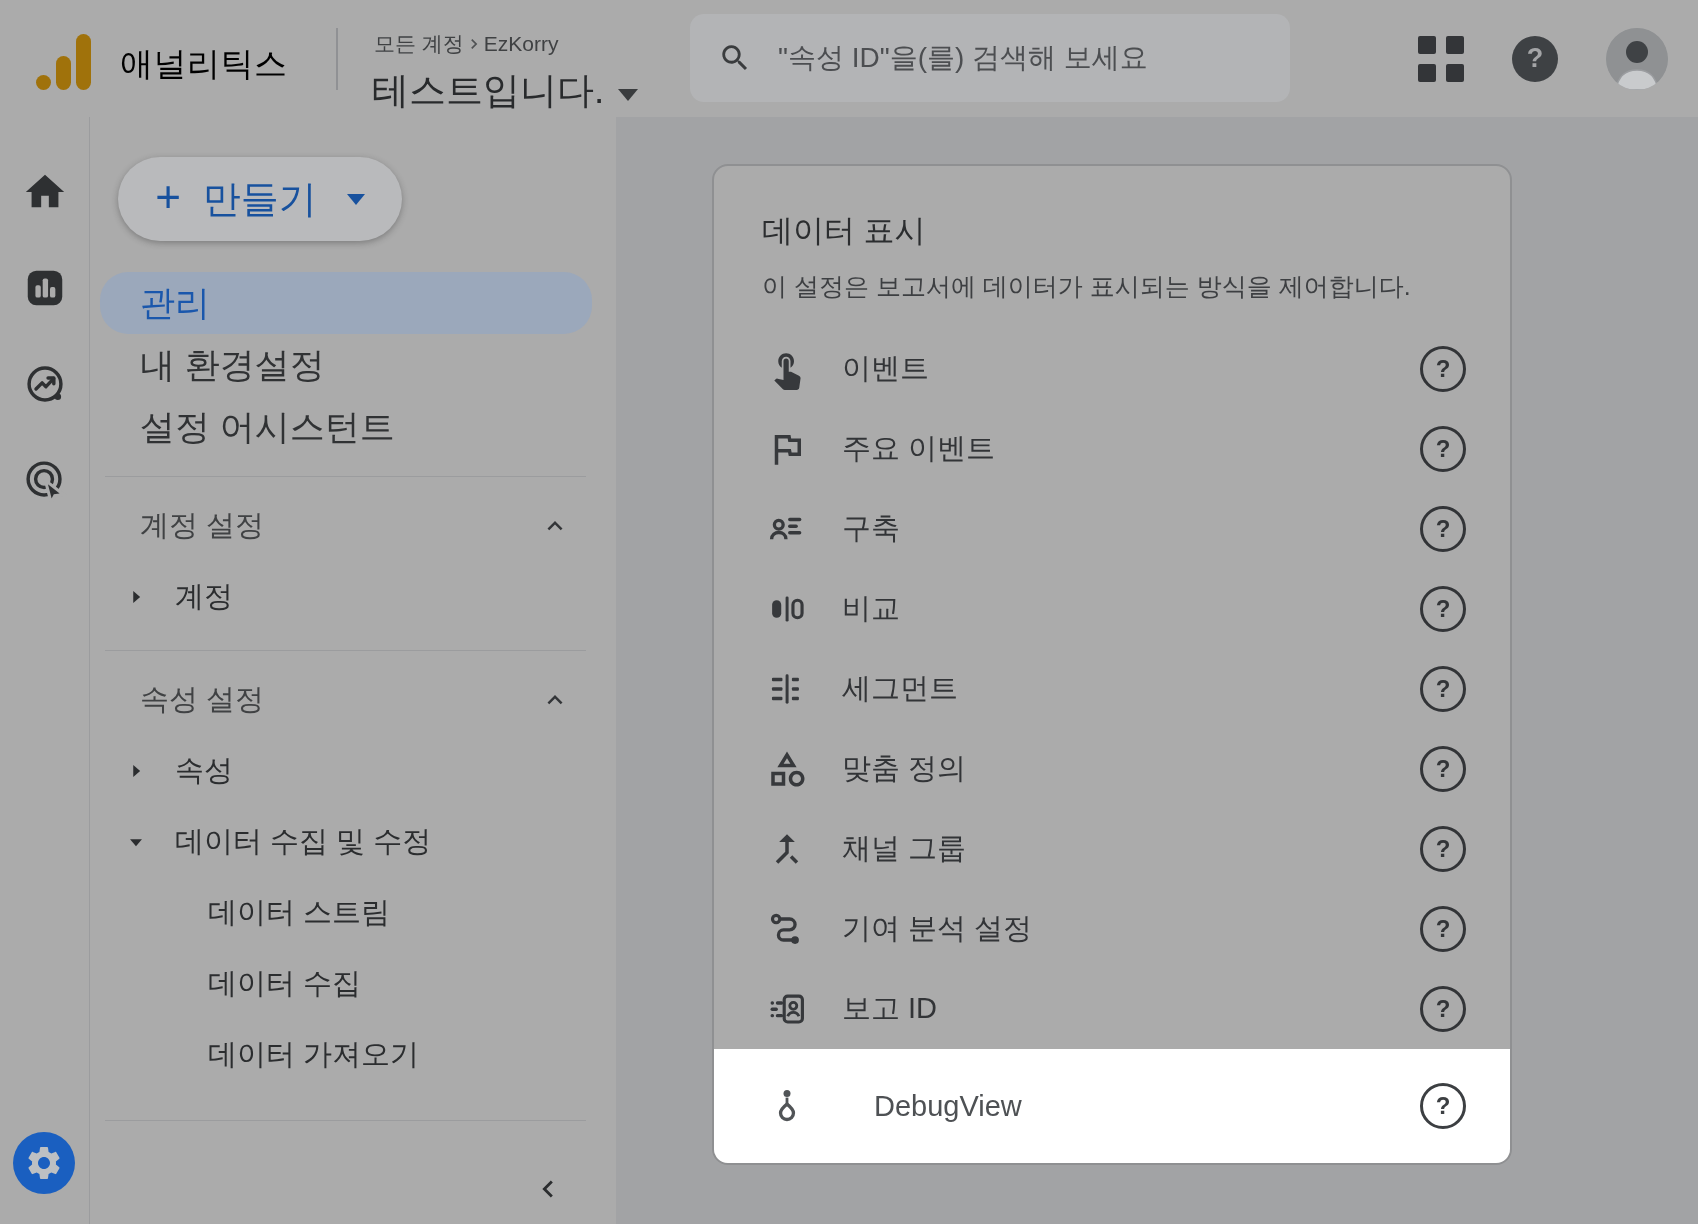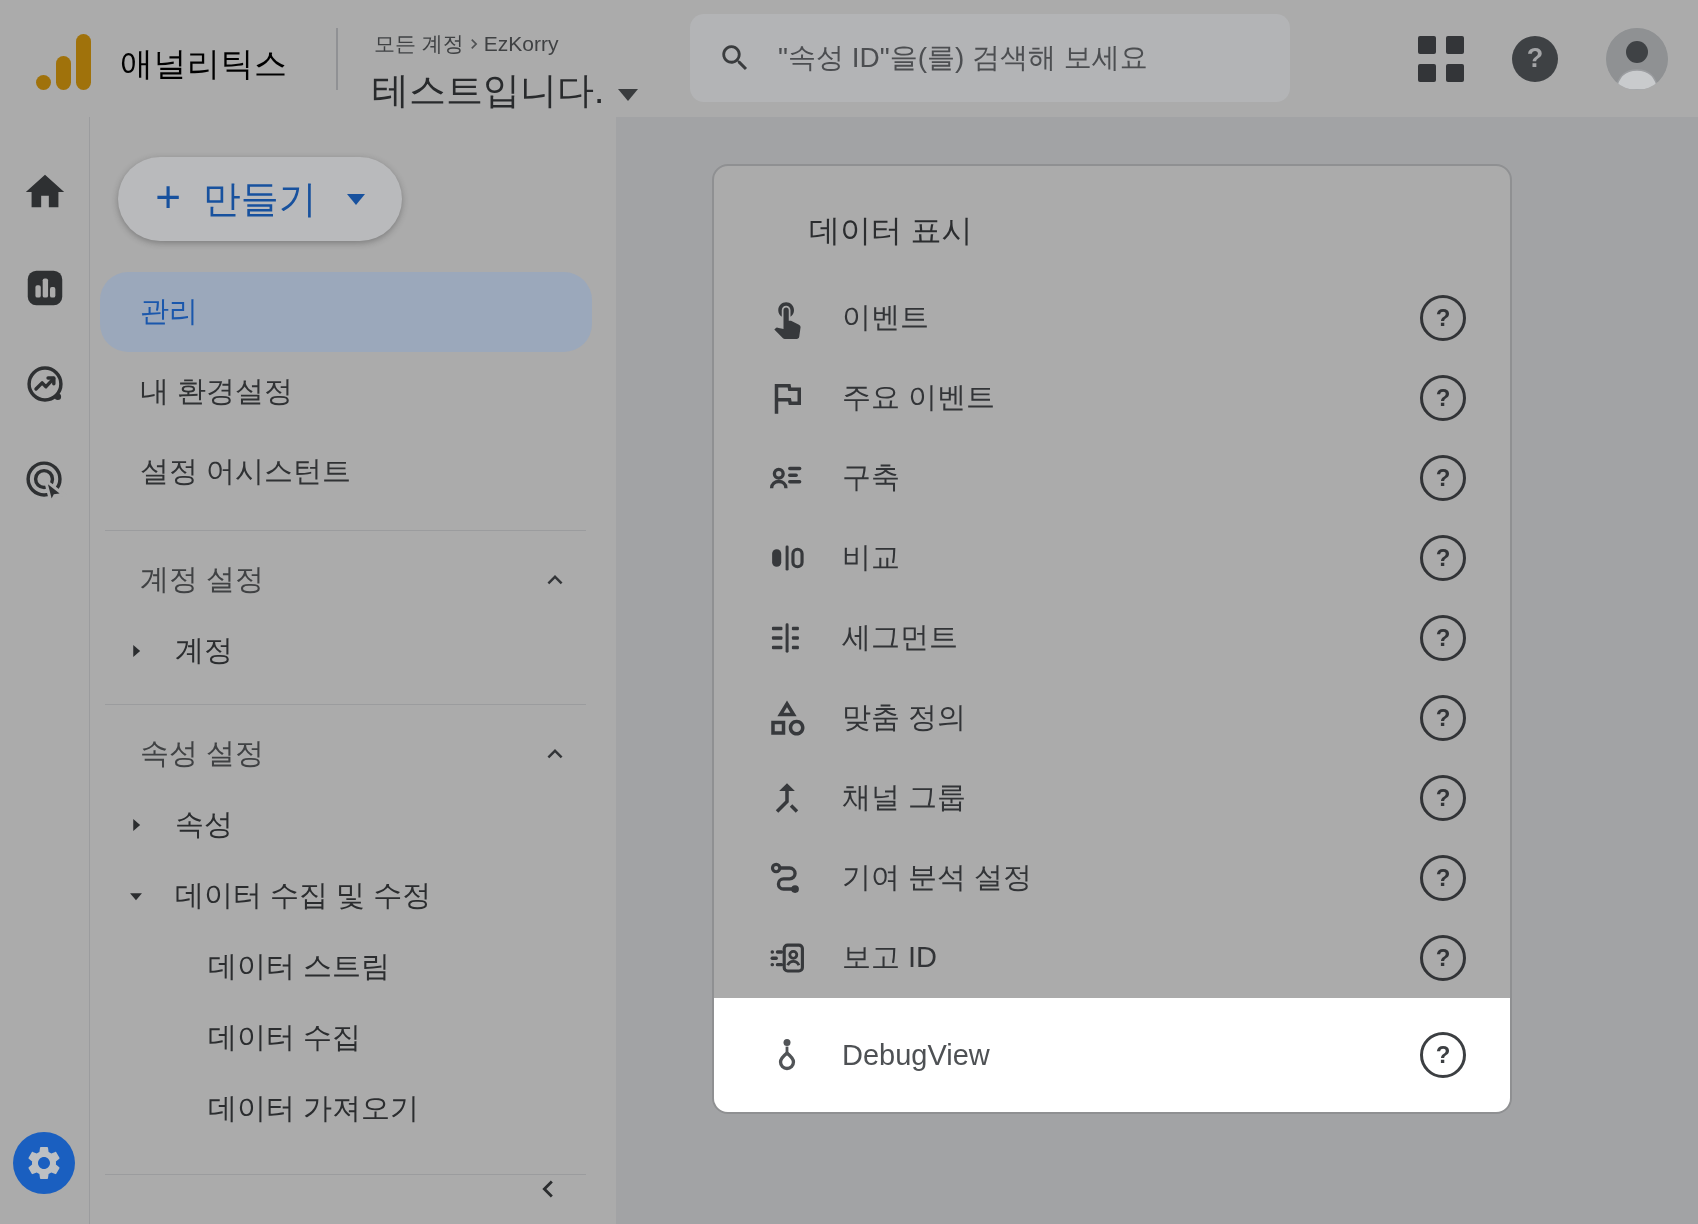--- a/index.html
+++ b/index.html
@@ -40,47 +40,47 @@
             display:flex;align-items:center;justify-content:center;color:#bdc0c3;}
 
   
   .nav{position:absolute;left:90px;top:117px;width:526px;height:1107px;background:#ababab;}
   .create-btn{position:absolute;left:28px;top:40px;width:284px;height:84px;background:#b9babc;border-radius:42px;
               box-shadow:0 2px 6px rgba(40,40,40,.35);display:flex;align-items:center;justify-content:center;gap:22px;color:#17519e;}
   .create-btn .plus{font-size:44px;font-weight:400;line-height:1;margin-top:-4px;}
   .create-btn .lbl{font-size:38px;font-weight:500;}
   .create-btn .tri{width:0;height:0;border-left:9px solid transparent;border-right:9px solid transparent;border-top:11px solid #17519e;margin-left:8px;}
   .nav-list{position:absolute;left:0;top:155px;width:526px;}
-  .nav-row{height:80px;margin:0 24px 0 10px;border-radius:28px;display:flex;align-items:center;padding-left:40px;
-           font-size:29px;color:#303234;}
+  .nav-row{height:62px;margin:0 24px 0 10px;border-radius:28px;display:flex;align-items:center;padding-left:40px;
+           font-size:35px;color:#303234;}
   .nav-row.selected{background:#9ba8bb;color:#1a57ac;}
   .nav-div{height:1px;background:#9b9c9e;margin:18px 30px 14px 15px;}
   .sec-head{height:70px;margin:0 24px 0 10px;display:flex;align-items:center;padding-left:40px;font-size:29px;color:#404244;}
   .sec-head .grow{flex:1;}
   .sec-head .chev{margin-right:22px;color:#333538;}
   .tree-row{height:71px;display:flex;align-items:center;font-size:29px;color:#2b2d2f;}
   .tree-row .tri-box{width:26px;margin-left:33px;display:flex;justify-content:center;color:#2b2d2f;}
   .tree-row .t-label{margin-left:26px;}
   .tree-row.child .t-label{margin-left:118px;}
   .collapse-btn{position:absolute;left:428px;top:1042px;width:60px;height:60px;display:flex;align-items:center;justify-content:center;color:#2b2d2f;}
 
   
   .content{position:absolute;left:616px;top:117px;width:1082px;height:1107px;background:#a2a3a5;}
   .card{position:absolute;left:96px;top:47px;width:800px;background:#ababab;border:2px solid #8f9092;
         border-radius:16px;box-sizing:border-box;overflow:hidden;}
   .card-head{padding:44px 48px 0 48px;}
-  .card-title{font-size:31px;color:#2b2d2f;margin-left:47px;}
+  .card-title{font-size:31px;color:#2b2d2f;}
   .card-desc{margin-top:18px;font-size:25px;color:#3d3f42;}
   .rows{margin-top:26px;}
   .row{height:80px;display:flex;align-items:center;padding:0 44px 0 52px;color:#323437;}
   .row .ric{width:42px;height:42px;color:#37393c;flex:none;}
   .row .rlabel{margin-left:34px;font-size:29px;flex:1;}
   .row .qmark{flex:none;width:40px;height:40px;border:3px solid #323437;border-radius:50%;color:#323437;
               display:flex;align-items:center;justify-content:center;font-size:24px;font-weight:bold;}
-  .row.highlight{height:114px;background:#ffffff;color:#4e5154;}
+  .row.highlight{height:114px;background:#ffffff;color:#4e5154;gap:32px;}
   .row.highlight .ric{color:#515457;}
   .row.highlight .rlabel{color:#4e5154;}
   .row.highlight .qmark{border-color:#3c3f42;color:#3c3f42;}
 </style>
 </head>
 <body>
 
 <div id="app">
 
   <div class="header">
@@ -258,20 +258,21 @@
       <svg width="34" height="34" viewBox="0 0 24 24" fill="currentColor">
           <path d="M15.41 7.41 14 6l-6 6 6 6 1.41-1.41L10.83 12z"></path>
         </svg>
     </div>
   </div>
 
   <div class="content">
     <div class="card">
       <div class="card-head">
         <div class="card-title">데이터 표시</div>
+        <div class="card-desc">이 설정은 보고서에 데이터가 표시되는 방식을 제어합니다.</div>
       </div>
       <div class="rows">
 
         <div class="row">
           <span class="ric">
             <svg width="42" height="42" viewBox="0 0 24 24" fill="currentColor">
                 <path d="M9 11.24V7.5C9 6.12 10.12 5 11.5 5S14 6.12 14 7.5v3.74c1.21-.81 2-2.18 2-3.74C16 5.01 13.99 3 11.5 3S7 5.01 7 7.5c0 1.56.79 2.93 2 3.74zm9.84 4.63l-4.54-2.26c-.17-.07-.35-.11-.54-.11H13v-6c0-.83-.67-1.5-1.5-1.5S10 6.67 10 7.5v10.74l-3.43-.72c-.08-.01-.15-.03-.24-.03-.31 0-.59.13-.79.33l-.79.8 4.94 4.94c.27.27.65.44 1.06.44h6.79c.75 0 1.33-.55 1.44-1.28l.75-5.27c.01-.07.02-.14.02-.2 0-.62-.38-1.16-.91-1.38z"></path>
               </svg>
           </span>
           <span class="rlabel">이벤트</span>

